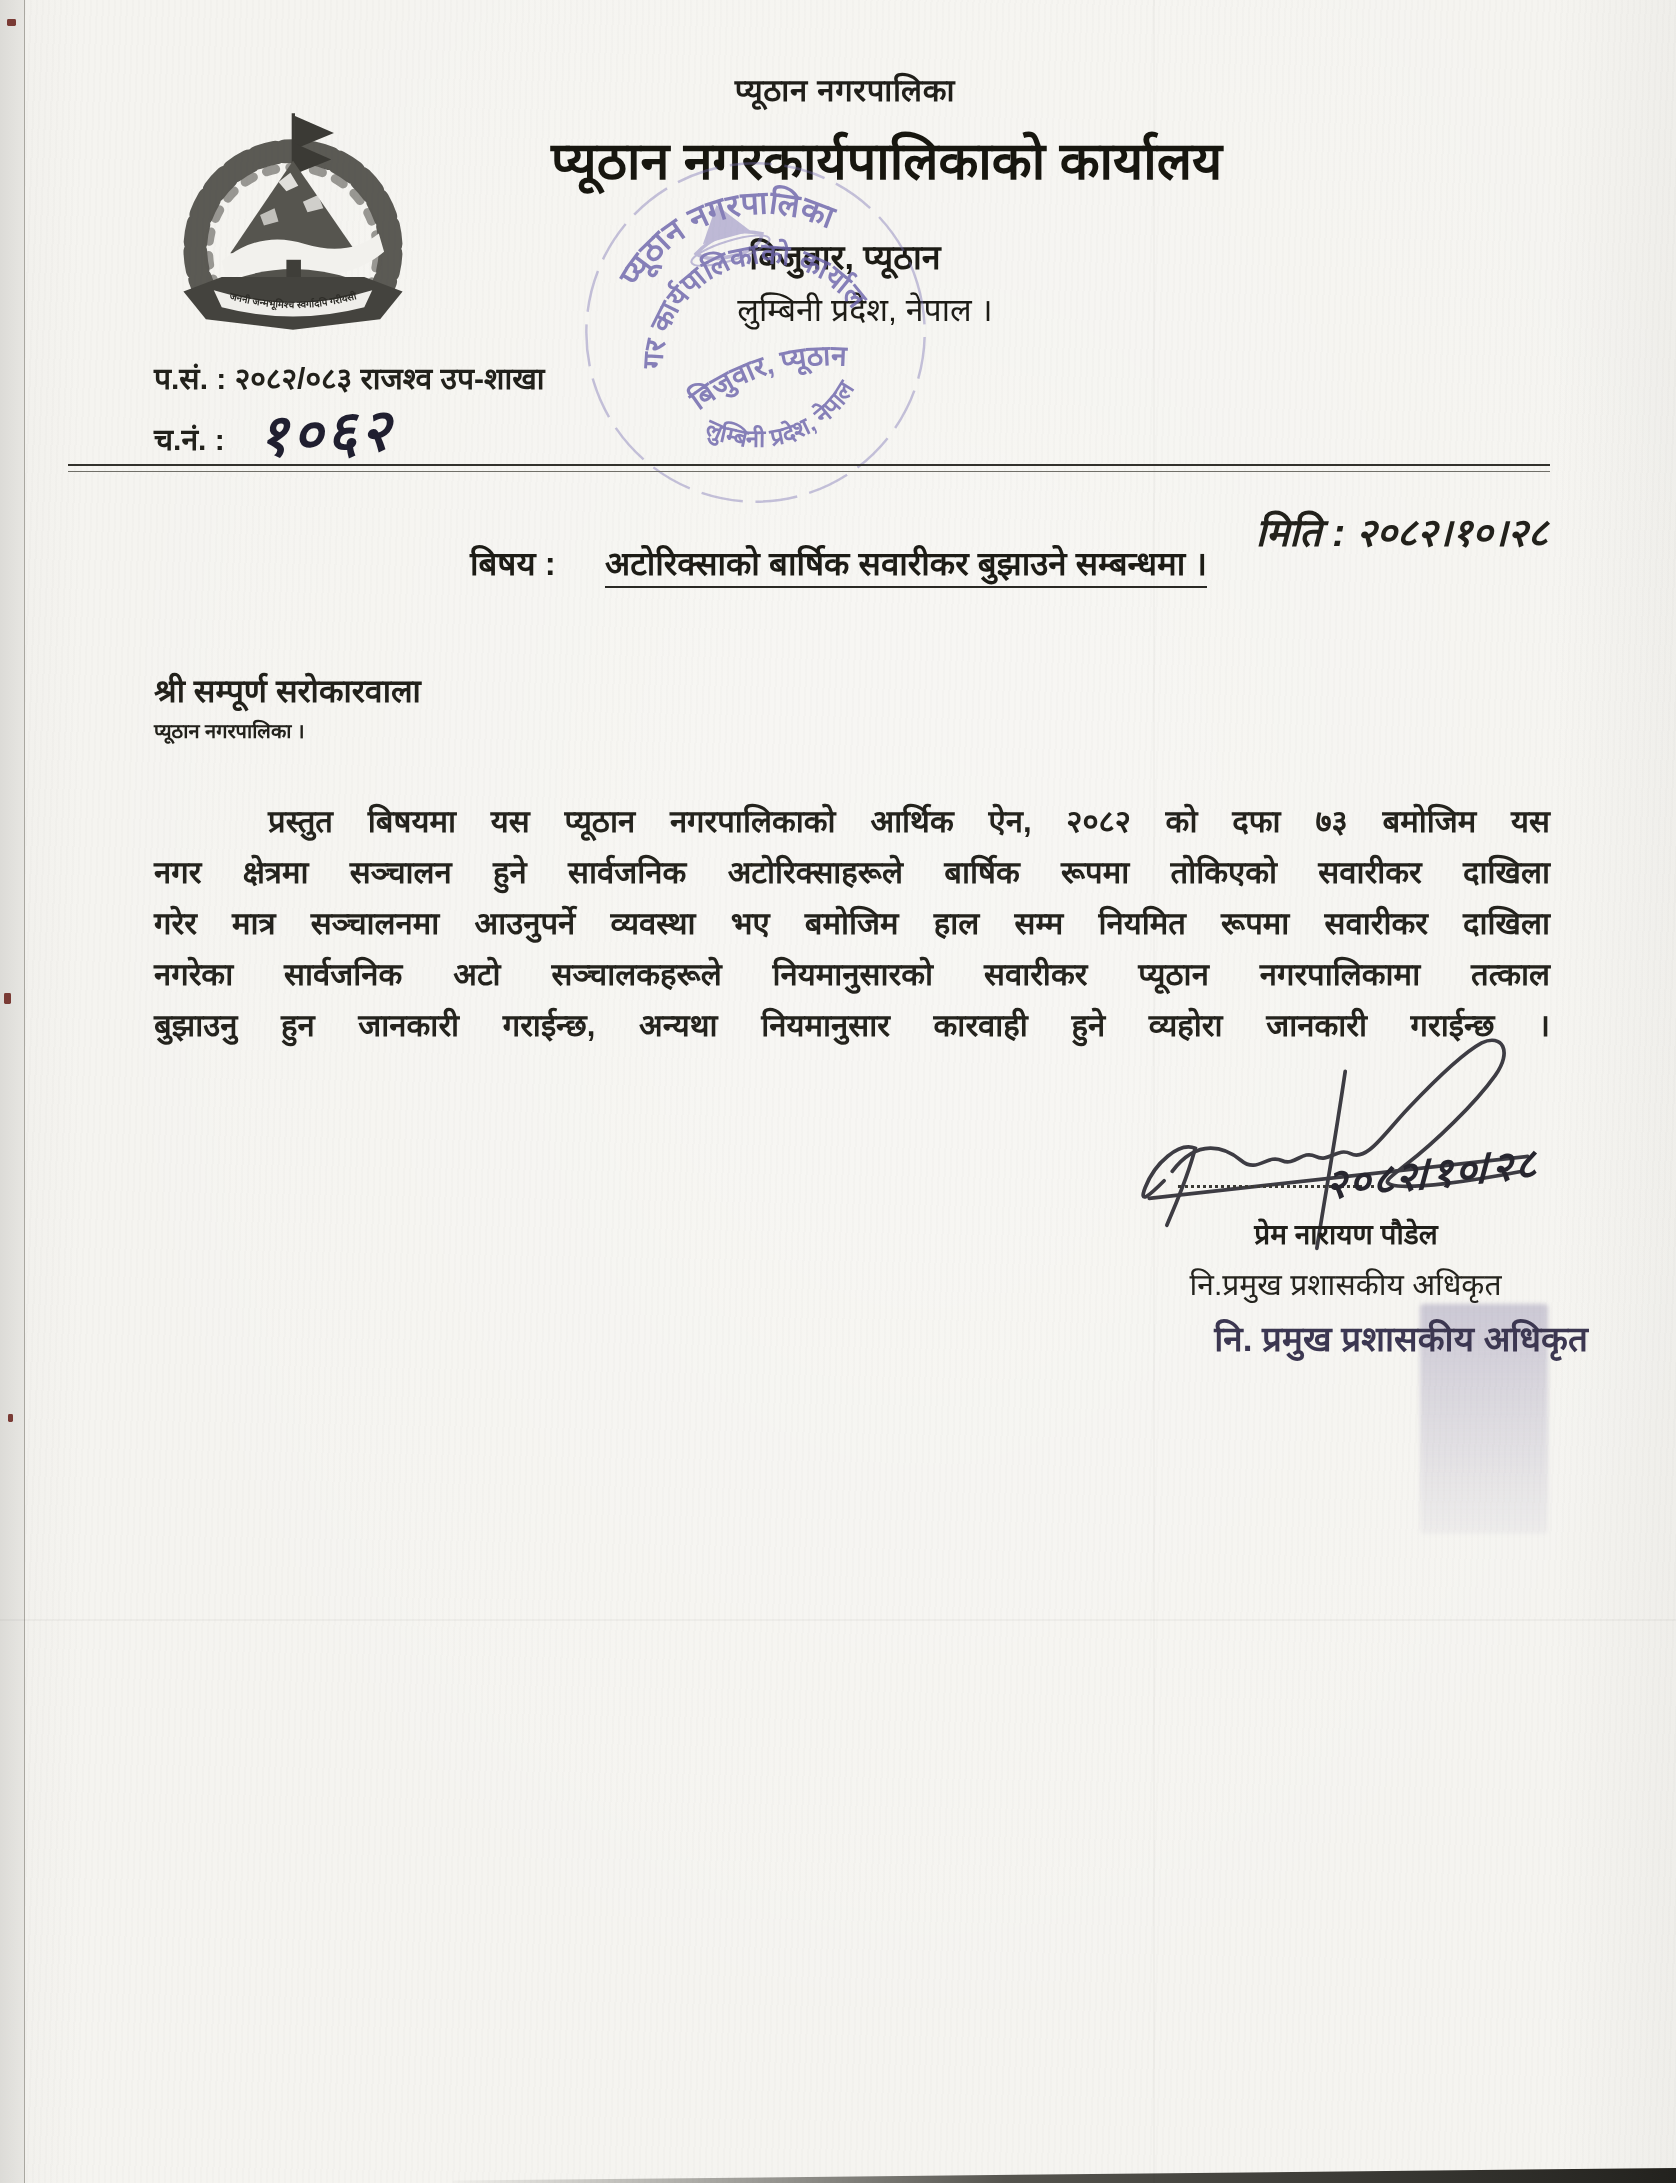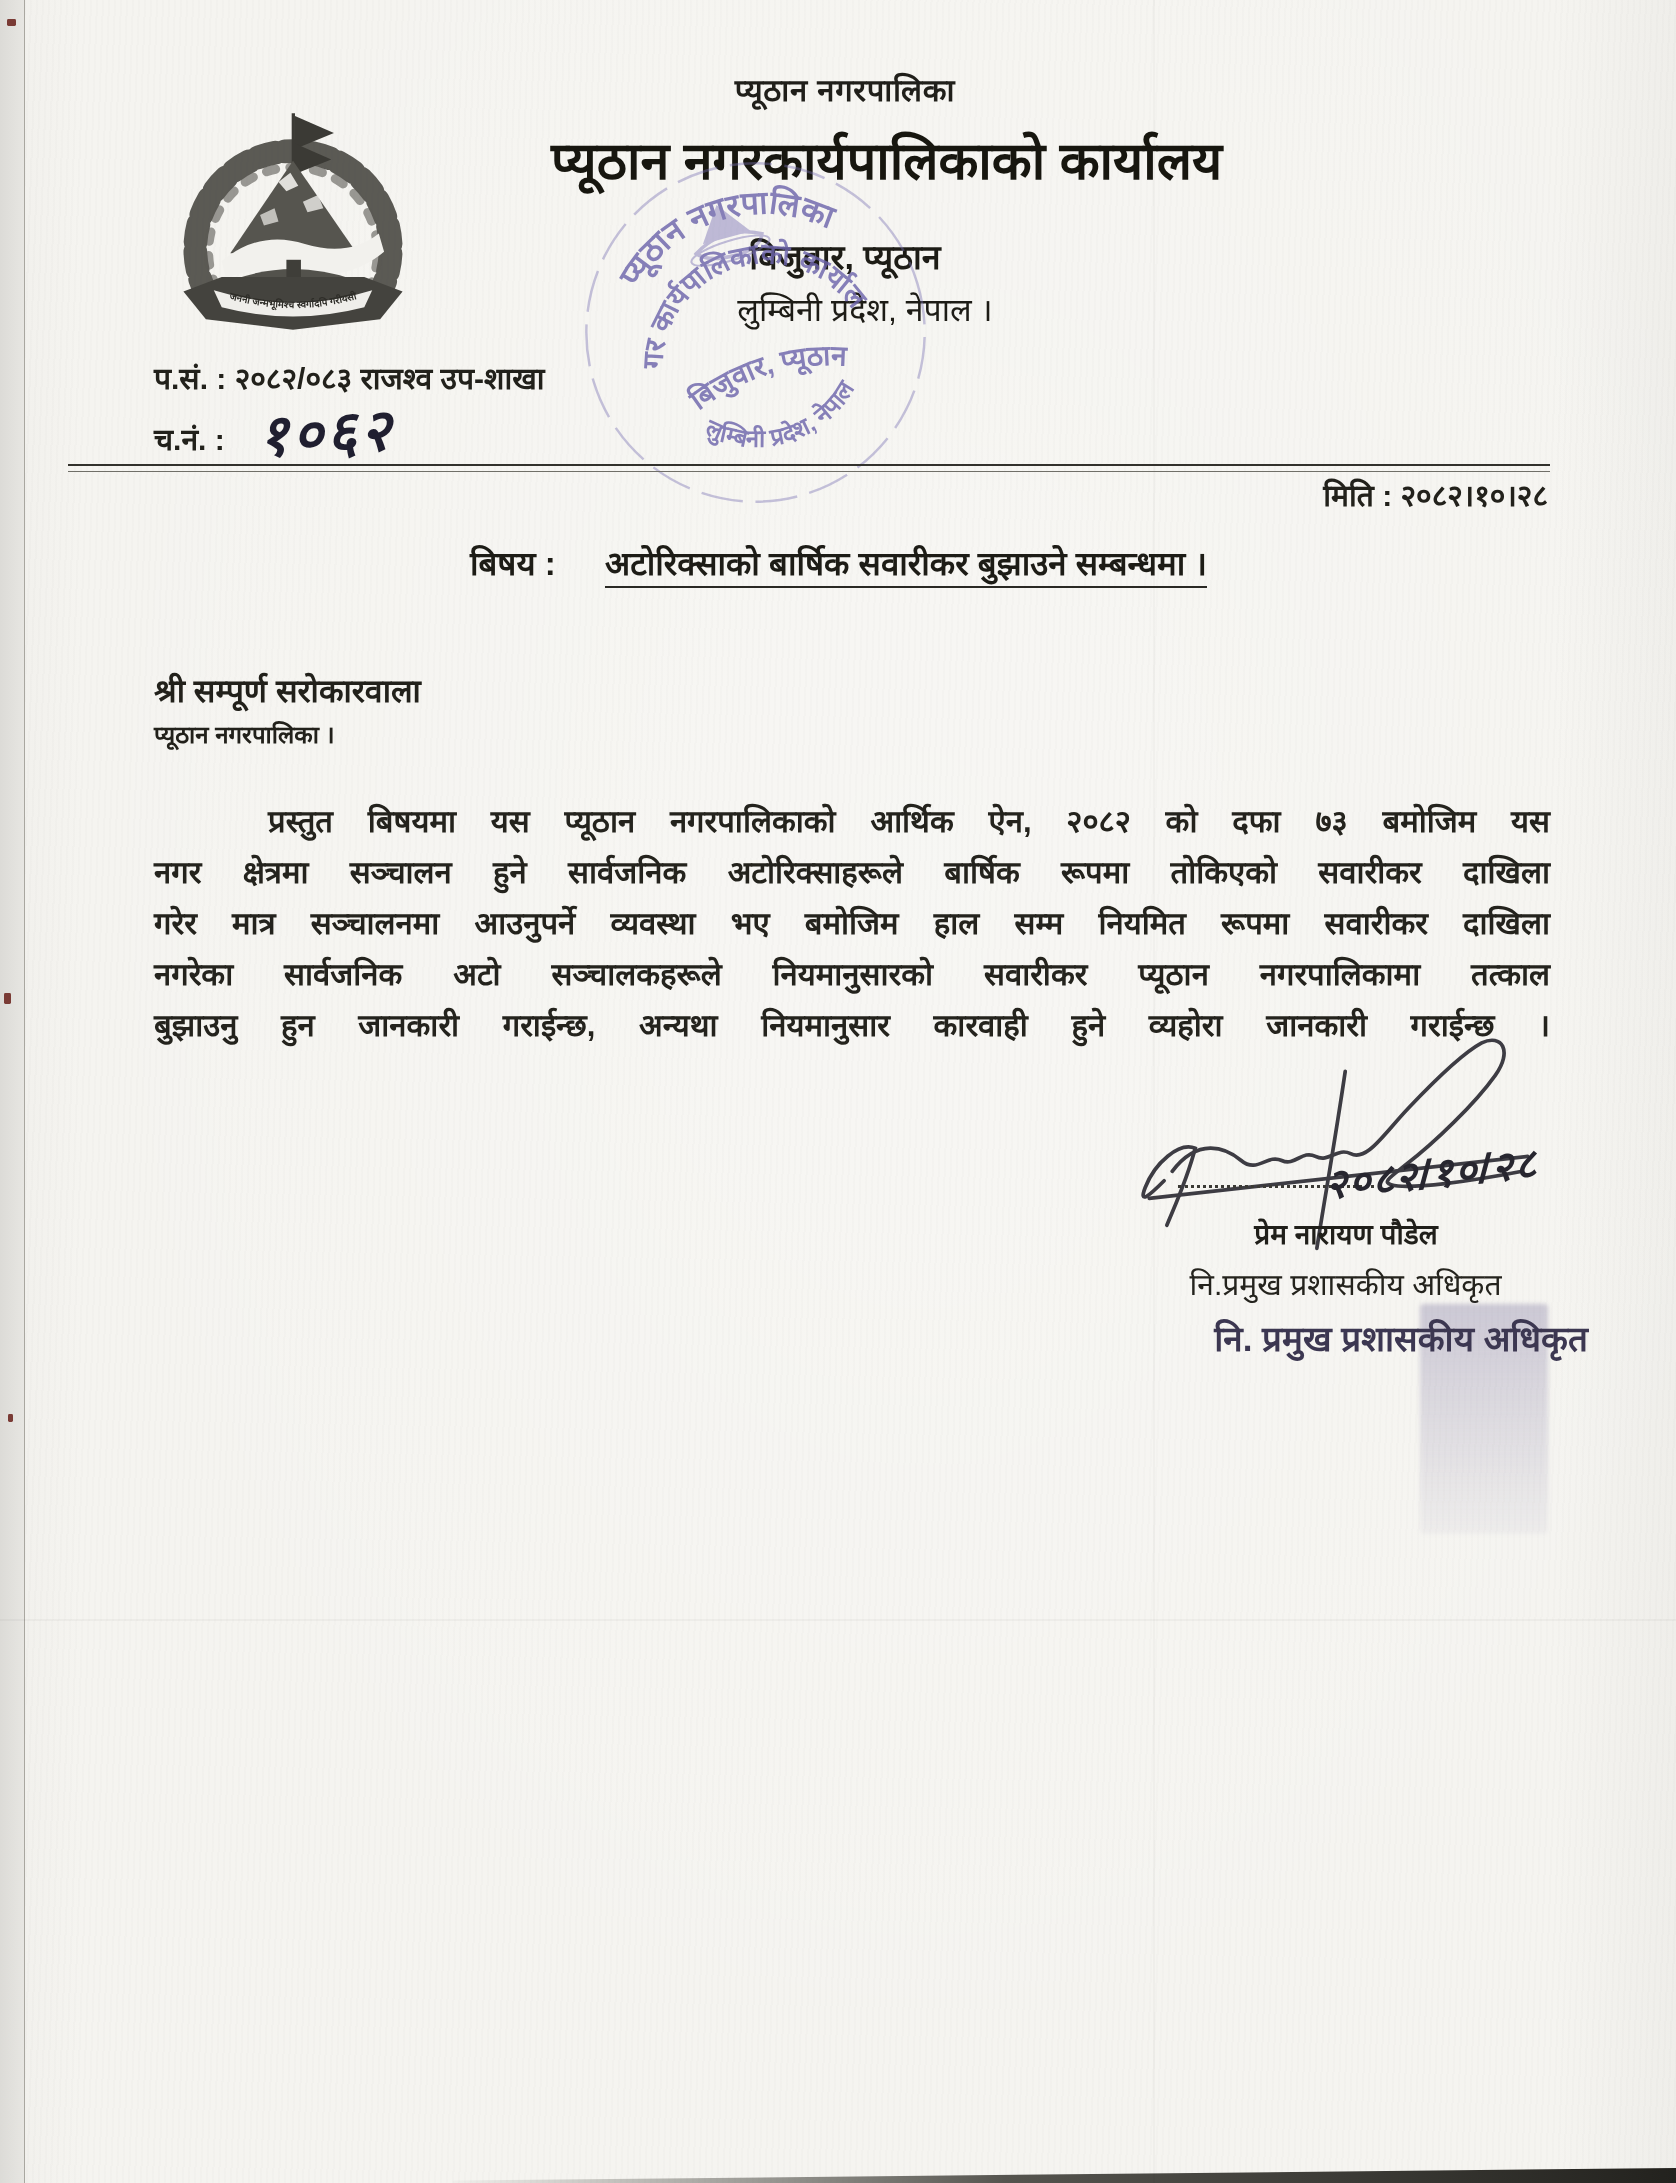--- a/index.html
+++ b/index.html
@@ -44,27 +44,27 @@
   .ref-line{left:154px;top:357px;font-size:30px;font-weight:bold;color:#22211b;}
   .disp-line{left:154px;top:418px;font-size:30px;font-weight:bold;color:#22211b;}
   .disp-hand{
     left:258px;top:391px;font-size:58px;color:#201f30;
     transform:rotate(-3deg);font-style:italic;font-weight:bold;letter-spacing:4px;
   }
   .rule{
     left:68px;top:464px;width:1482px;height:5.4px;
     border-top:2.7px solid #32312c;border-bottom:1.4px solid #706f68;
   }
-  .date-line{right:128px;top:474px;font-size:30px;font-weight:bold;color:#22211b;}
+  .date-line{right:128px;top:504px;font-size:39px;font-weight:bold;color:#22211b;font-style:italic;}
 
   .subject-row{left:230px;top:540px;width:1217px;font-size:33px;font-weight:bold;color:#1d1c16;text-align:center;}
   .subject-text{border-bottom:2.7px solid #2a2924;padding-bottom:4px;margin-left:40px;}
 
   .rcpt1{left:154px;top:668px;font-size:32px;font-weight:bold;color:#22211b;text-align:right;}
-  .rcpt2{left:154px;top:717px;font-size:24px;font-weight:bold;color:#22211b;}
+  .rcpt2{left:154px;top:717px;font-size:20px;font-weight:bold;color:#22211b;}
 
   .body-par{left:154px;top:796px;width:1396px;}
   .body-line{
     font-size:31px;font-weight:bold;color:#24231d;line-height:51px;height:51px;
     text-align:justify;text-align-last:justify;-moz-text-align-last:justify;white-space:nowrap;
   }
   .body-line.first{padding-left:114px;}
 
   .sig-svg{left:1122px;top:1028px;}
   .sig-dotted{left:1178px;top:1185px;width:203px;border-bottom:3.4px dotted #3a3934;height:0;}

